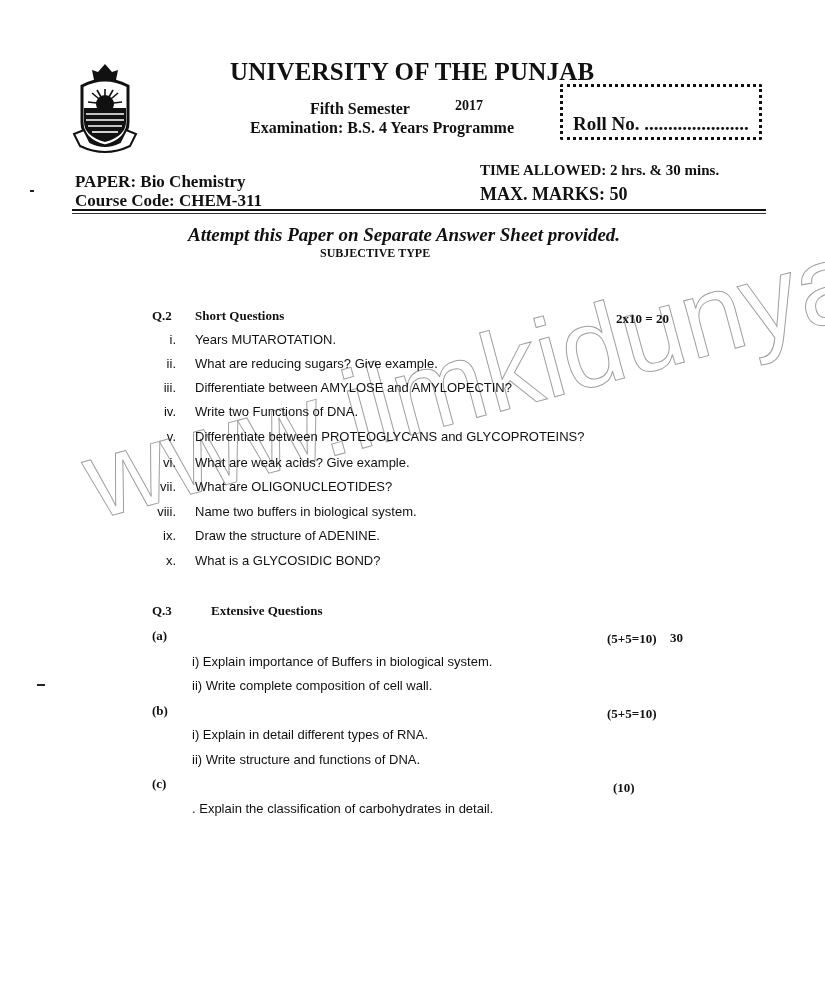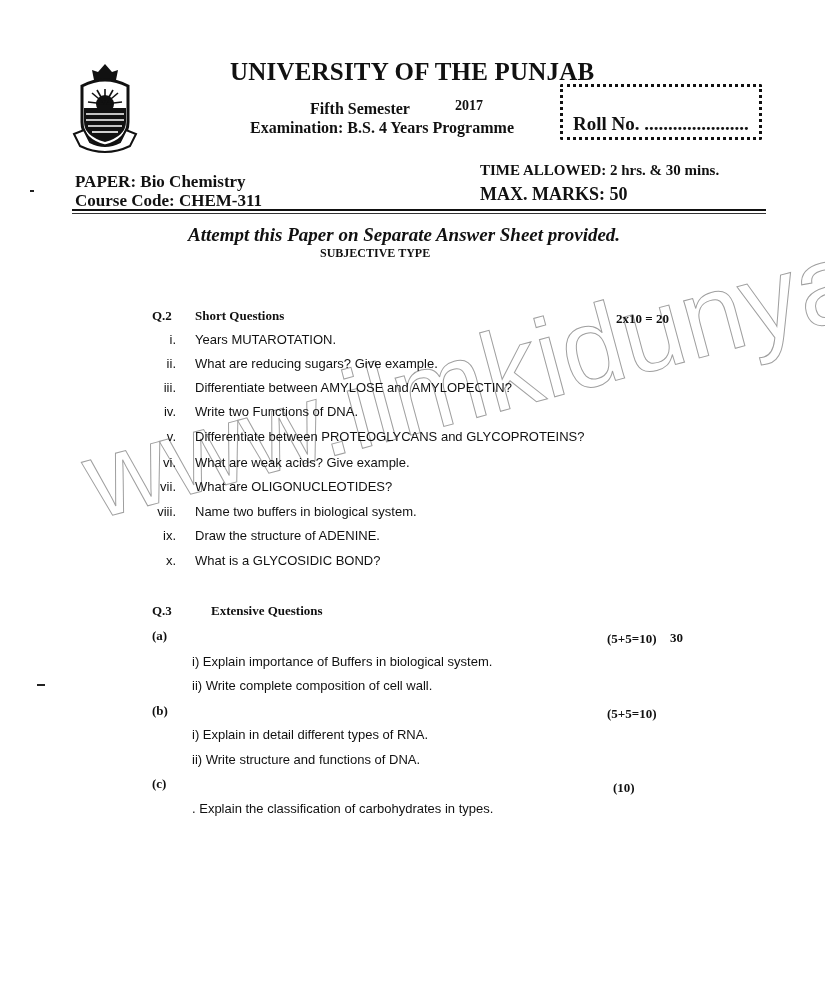--- a/index.html
+++ b/index.html
@@ -128,16 +128,16 @@
 <div class="abs item-text sans" style="left:192px; top:654px;">i) Explain importance of Buffers in biological system.</div>
 <div class="abs item-text sans" style="left:192px; top:678px;">ii) Write complete composition of cell wall.</div>
 
 <div class="abs qhead" style="left:152px; top:703px;">(b)</div>
 <div class="abs marks" style="left:607px; top:706px;">(5+5=10)</div>
 <div class="abs item-text sans" style="left:192px; top:727px;">i) Explain in detail different types of RNA.</div>
 <div class="abs item-text sans" style="left:192px; top:752px;">ii) Write structure and functions of DNA.</div>
 
 <div class="abs qhead" style="left:152px; top:776px;">(c)</div>
 <div class="abs marks" style="left:613px; top:780px;">(10)</div>
-<div class="abs item-text sans" style="left:192px; top:801px;">. Explain the classification of carbohydrates in types.</div>
+<div class="abs item-text sans" style="left:192px; top:801px;">. Explain the classification of carbohydrates in detail.</div>
 
 <div class="speck" style="left:37px; top:684px;"></div>
 <div class="speck" style="left:30px; top:190px; width:4px;"></div>
 
 </body></html>

